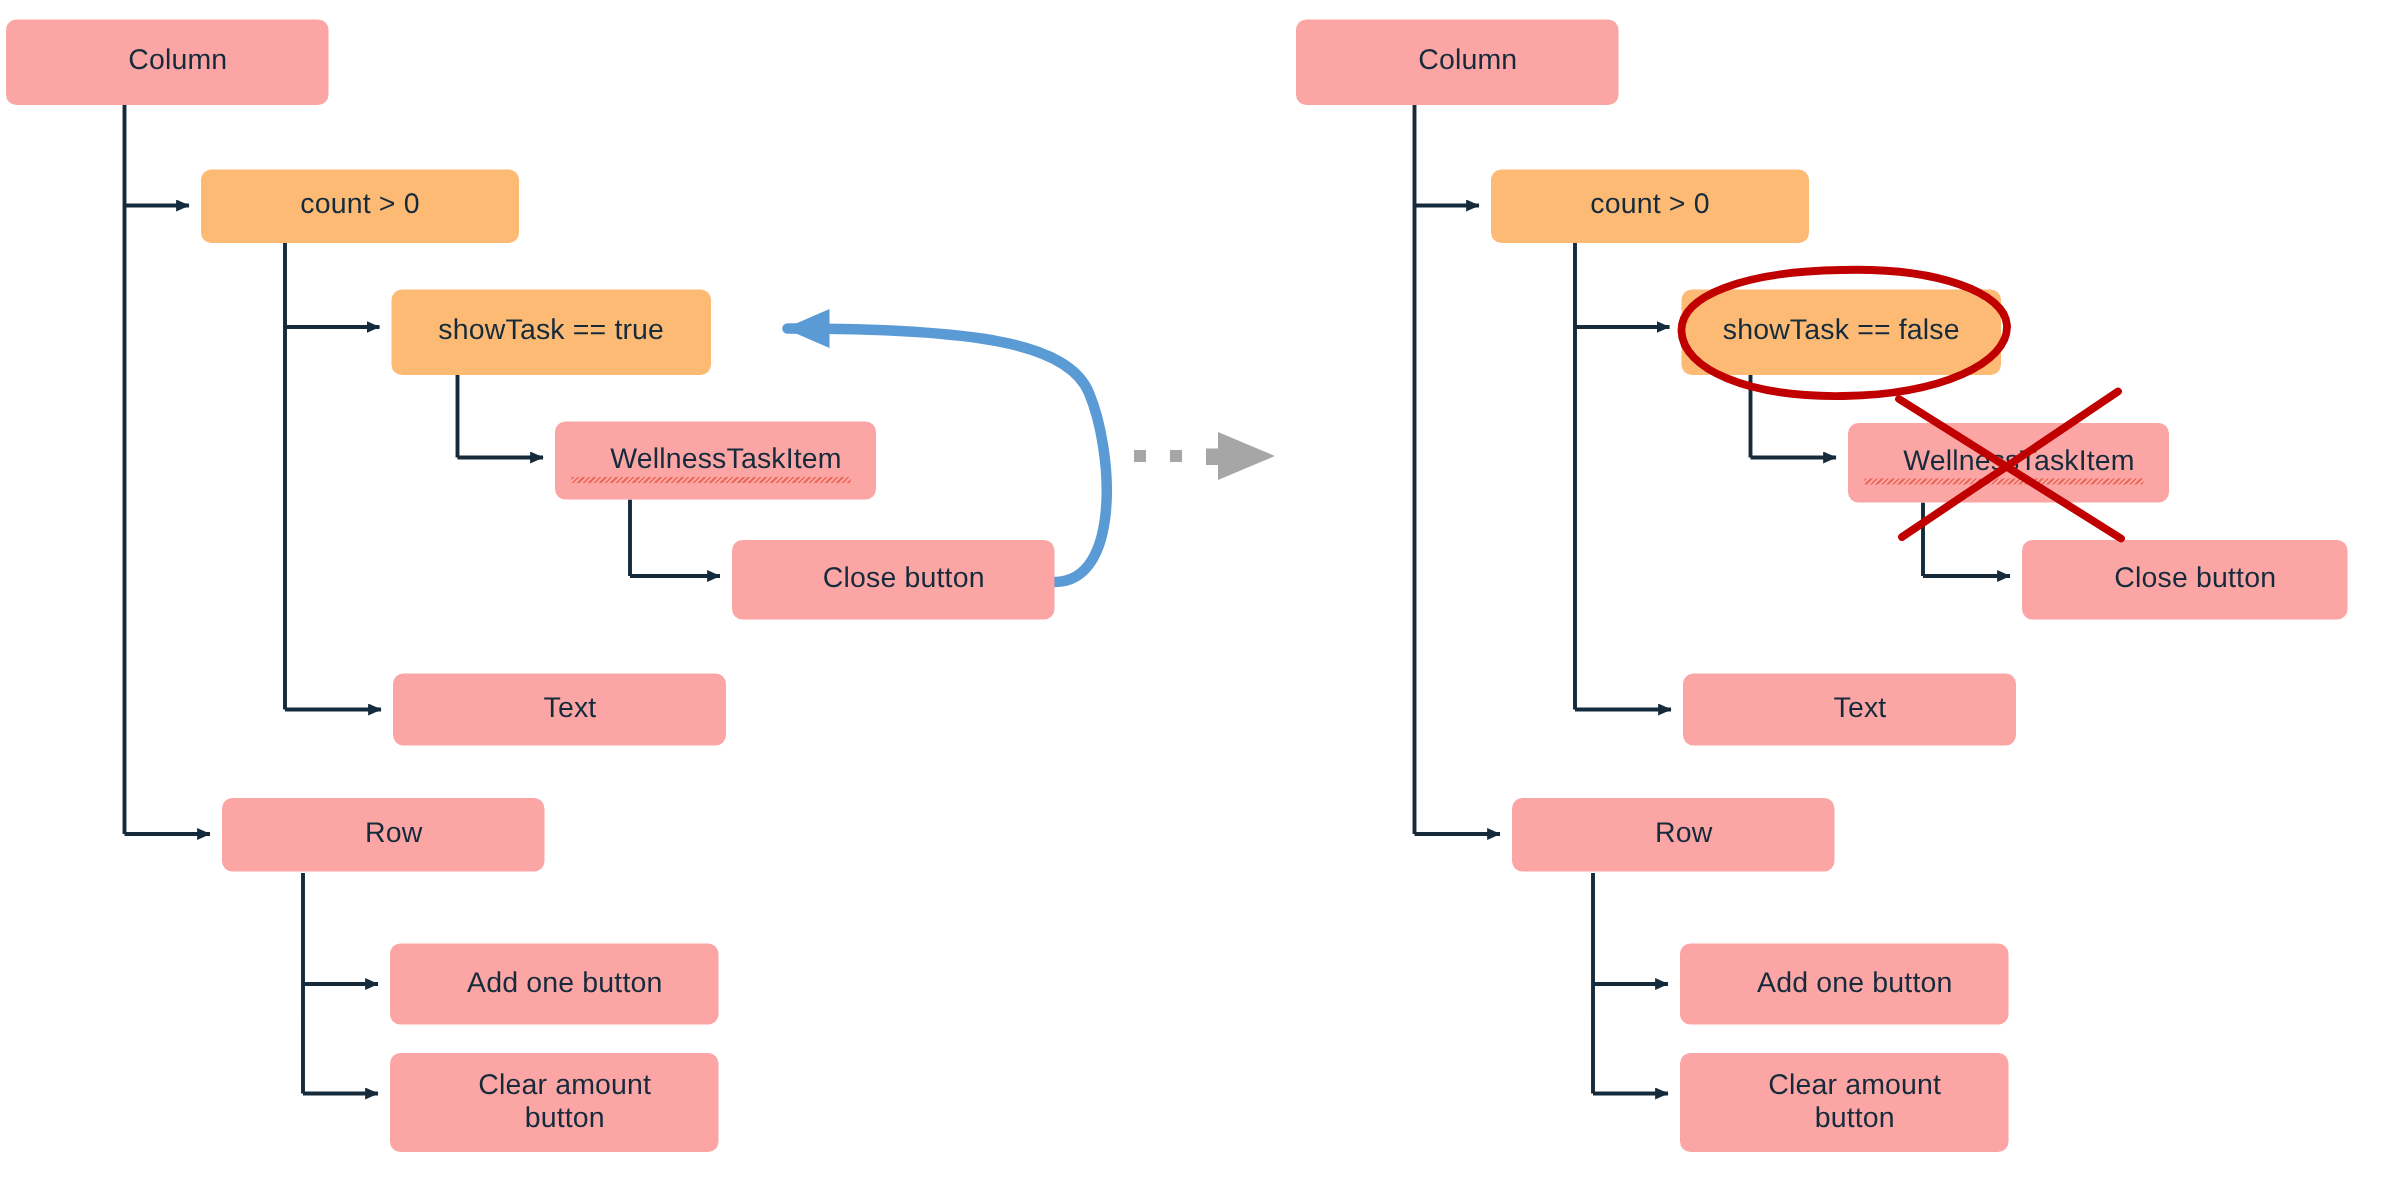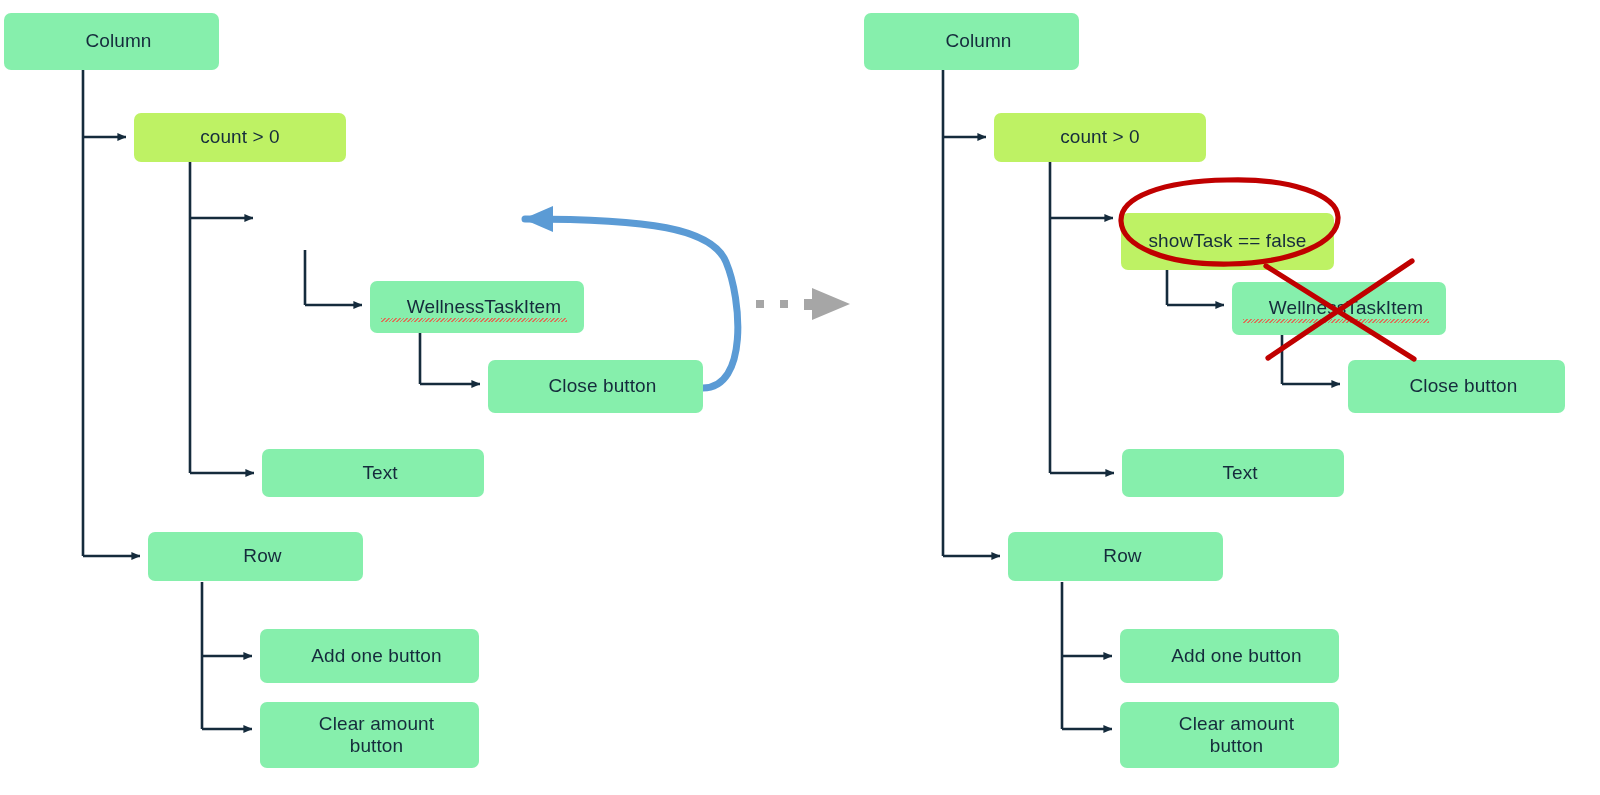--- a/index.html
+++ b/index.html
@@ -29,22 +29,22 @@
     justify-content: center;
     text-align: center;
     color: #152B3C;
     font-size: 19px;
     line-height: 1.18;
     font-family: "Liberation Sans", sans-serif;
     letter-spacing: 0.1px;
     padding: 2px 6px;
     user-select: none;
   }
-  .node.green { background: #86efac; padding-left: 20px; }
-  .node.blue  { background: #bef264; }
+  .node.green { background: #fca5a5; padding-left: 20px; }
+  .node.blue  { background: #fdba74; }
   .node .lbl { display: block; }
   .node.underlined .lbl {
     text-decoration-color: #152B3C;
     text-underline-offset: 3px;
   }
   .spell {
     position: absolute;
     height: 4px;
     background-image:
       repeating-linear-gradient(135deg,
@@ -131,20 +131,23 @@
   </svg>
 
   <div class="node green" style="left:4px;  top:13px;  width:215px; height:57px;">
     <span class="lbl">Column</span>
   </div>
 
   <div class="node blue" style="left:134px; top:113px; width:212px; height:49px;">
     <span class="lbl">count &gt; 0</span>
   </div>
 
+  <div class="node blue" style="left:261px; top:193px; width:213px; height:57px;">
+    <span class="lbl">showTask == true</span>
+  </div>
 
   <div class="node green underlined" style="left:370px; top:281px; width:214px; height:52px;">
     <span class="lbl">WellnessTaskItem</span>
   </div>
   <div class="spell" style="left:381px; top:318px; width:186px;"></div>
 
   <div class="node green" style="left:488px; top:360px; width:215px; height:53px;">
     <span class="lbl">Close button</span>
   </div>
 
@@ -165,21 +168,21 @@
   </div>
 
   <div class="node green" style="left:864px; top:13px; width:215px; height:57px;">
     <span class="lbl">Column</span>
   </div>
 
   <div class="node blue" style="left:994px; top:113px; width:212px; height:49px;">
     <span class="lbl">count &gt; 0</span>
   </div>
 
-  <div class="node blue" style="left:1121px; top:193px; width:213px; height:57px;margin-top:20px;">
+  <div class="node blue" style="left:1121px; top:193px; width:213px; height:57px;">
     <span class="lbl">showTask == false</span>
   </div>
 
   <div class="node green underlined" style="left:1232px; top:282px; width:214px; height:53px;">
     <span class="lbl">WellnessTaskItem</span>
   </div>
   <div class="spell" style="left:1243px; top:319px; width:186px;"></div>
 
   <div class="node green" style="left:1348px; top:360px; width:217px; height:53px;">
     <span class="lbl">Close button</span>

